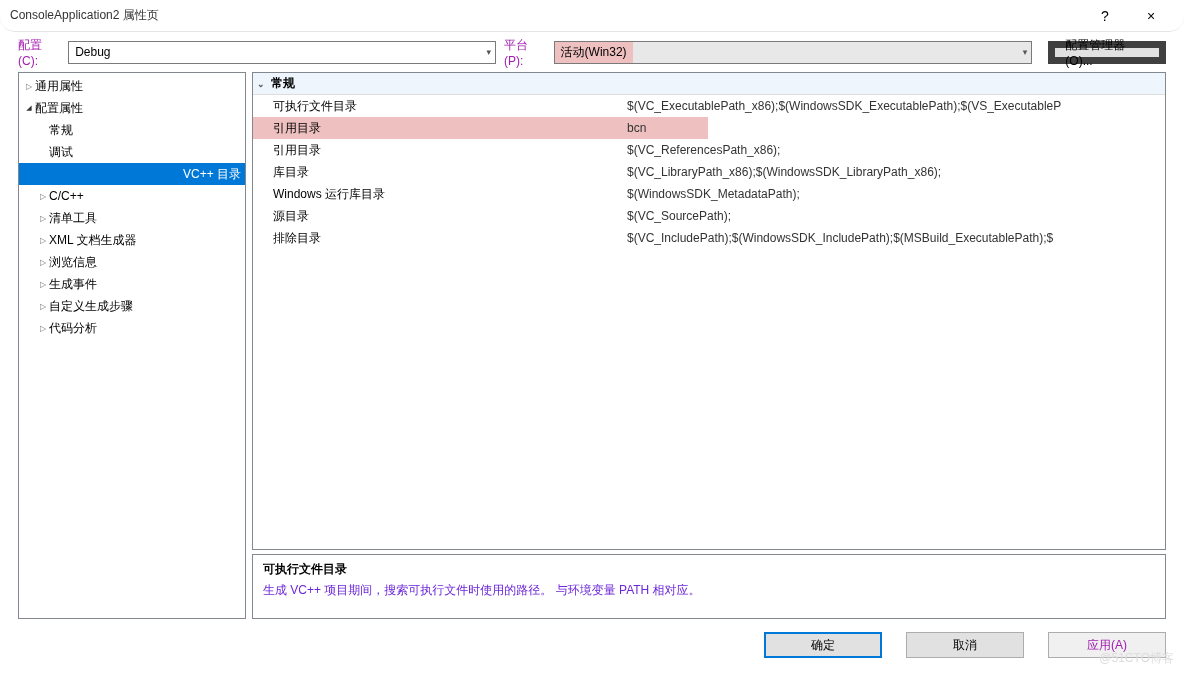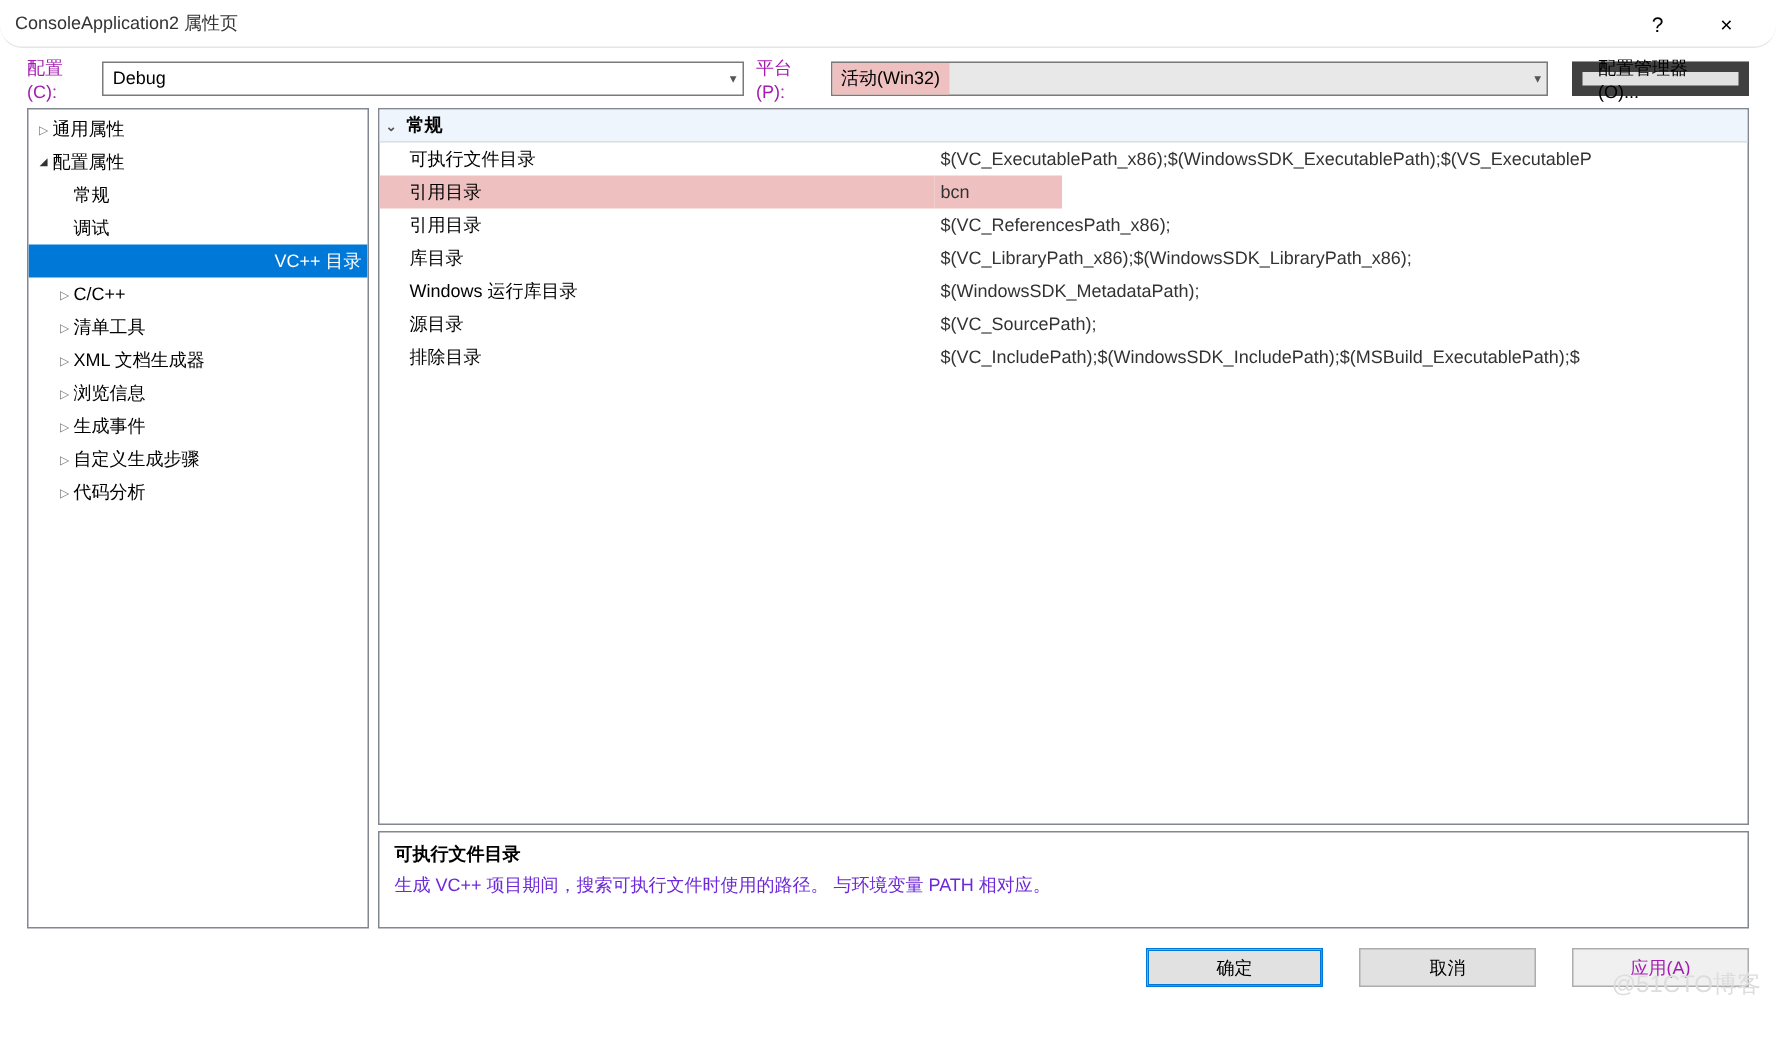--- a/index.html
+++ b/index.html
@@ -42,21 +42,21 @@
     .prop-row.highlighted .prop-value { width: 85px; flex: 0 0 85px; }
     
     .desc-panel { height: 65px; border: 1px solid #828790; background: #fff; padding: 6px 10px; }
     .desc-title { font-weight: bold; margin-bottom: 4px; }
     .desc-text { color: #6d28d9; }
     
     .footer { display: flex; justify-content: flex-end; align-items: center; gap: 24px; padding: 10px 18px 0 18px; height: 42px; }
     .footer-btn { width: 118px; height: 26px; border: 1px solid #adadad; background: #e1e1e1; cursor: pointer; display: flex; align-items: center; justify-content: center; }
     .footer-btn.primary { border-color: #0078d7; box-shadow: 0 0 0 1px #0078d7 inset; }
     .footer-btn.disabled { color: #a21caf; background: #f0f0f0; cursor: default; text-align: right; }
-    .watermark { position: absolute; right: 10px; bottom: 28px; color: #ddd; font-size: 16px; }
+    .watermark { position: absolute; right: 10px; bottom: 28px; color: #ddd; font-size: 12px; }
   </style>
 </head>
 <body>
 
 <div class="titlebar">
   <span class="titlebar-title">ConsoleApplication2 属性页</span>
   <div class="titlebar-controls">
     <div class="titlebar-btn">?</div>
     <div class="titlebar-btn">×</div>
   </div>

